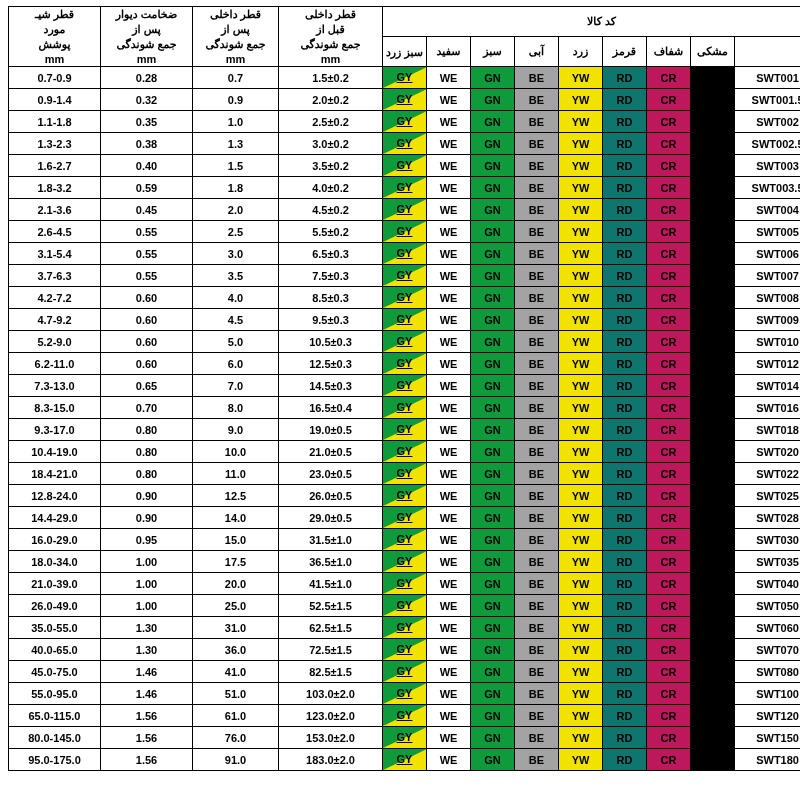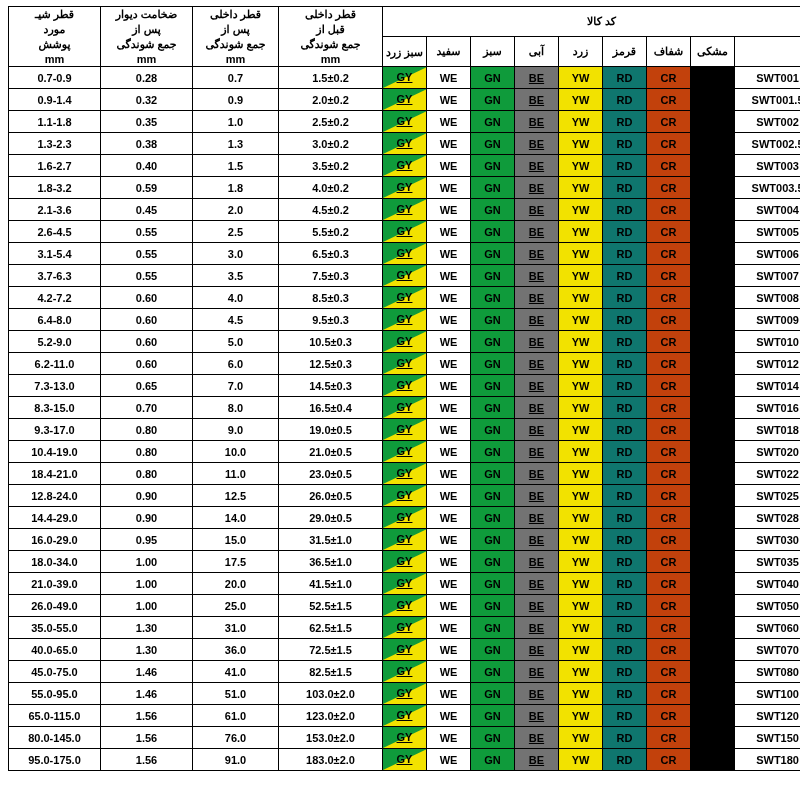--- a/index.html
+++ b/index.html
@@ -68,24 +68,24 @@
   }
   .c-gy .lbl {
     position: relative;
     z-index: 2;
     display: block;
     line-height: 21px;
     text-decoration: underline;
   }
   .c-we { background: #ffffff; color: #000000; }
   .c-gn { background: #0f9b3b; color: #000000; margin-top: 16px; }
-  .c-be { background: #737373; color: #ffffff; text-decoration: underline; }
+  .c-be { background: #a3a3a3; color: #ffffff; }
   .c-yw { background: #f2e200; color: #000000; margin-top: 16px; }
   .c-rd { background: #0f766e; color: #000000; }
-  .c-cr { background: #c2410c; color: #000000; }
+  .c-cr { background: #be185d; color: #000000; }
   .c-bk { background: #000000; color: #ffffff; }
 
   .code-cell { background: #ffffff; font-weight: bold; font-size: 11px; }
   .val-cell { background: #ffffff; }
   .hdr-cell { background: #ffffff; }
 </style>
 </head>
 <body>
 
 <div id="sheet">
@@ -340,21 +340,21 @@
           <td class="c-we">WE</td>
           <td class="c-gn">GN</td>
           <td class="c-be">BE</td>
           <td class="c-yw">YW</td>
           <td class="c-rd">RD</td>
           <td class="c-cr">CR</td>
           <td class="c-bk">BK</td>
           <td class="code-cell">SWT008</td>
         </tr>
         <tr>
-          <td class="val-cell">6.4-8.0</td>
+          <td class="val-cell">4.7-9.2</td>
           <td class="val-cell">0.60</td>
           <td class="val-cell">4.5</td>
           <td class="val-cell">9.5±0.3</td>
           <td class="c-gy">
             <span class="tri"></span>
             <span class="lbl">GY</span>
           </td>
           <td class="c-we">WE</td>
           <td class="c-gn">GN</td>
           <td class="c-be">BE</td>

